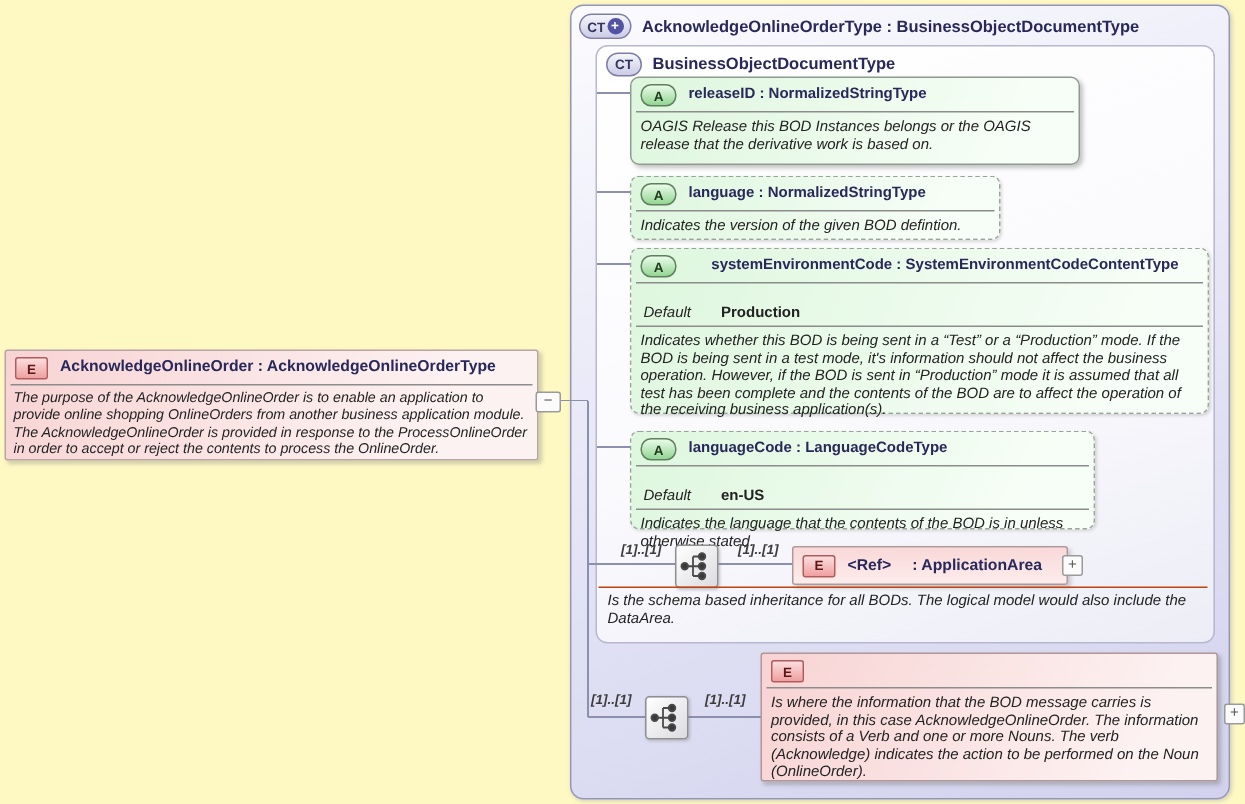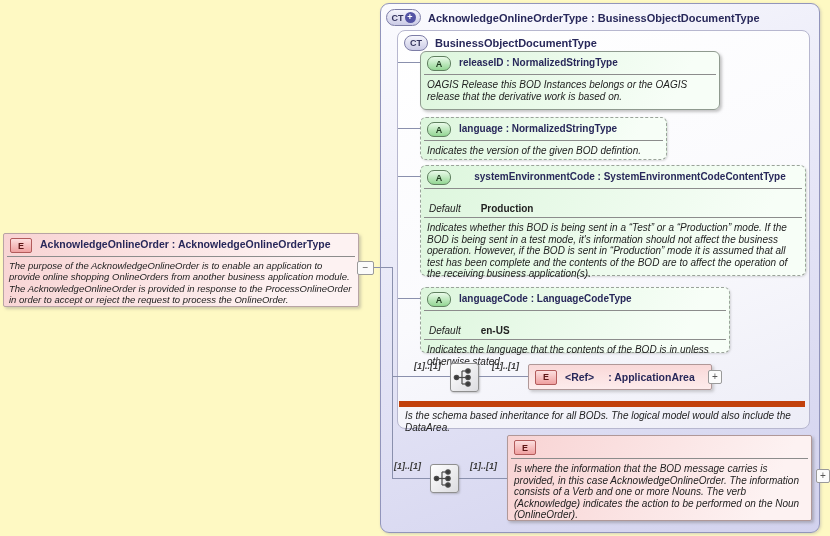--- a/index.html
+++ b/index.html
@@ -105,22 +105,22 @@
     position:absolute; left:528px; top:364px; width:182px; height:24px;
     display:flex; align-items:center; border:1px solid #b09898; border-radius:2px;
     background:linear-gradient(#f9d8d8,#fdecec);
     box-shadow:2px 2px 3px rgba(120,120,120,.35);
   }
   .app-box .badge { margin-left:6px; }
   .app-name { font-weight:bold; font-size:10.5px; color:#28285a; margin-left:8px; white-space:nowrap; }
   .app-type { font-weight:bold; font-size:10.5px; color:#28285a; margin-left:14px; white-space:nowrap; }
 
   .inner-annot {
-    position:absolute; left:399px; top:401px; width:406px;
-    border-top:6px solid #c2410c;
+    position:absolute; left:399px; top:391px; width:406px;
+    border-top:1px solid #c2410c;
   }
 </style>
 </head>
 <body>
 
 <div id="canvas">
 
   <div class="outer-ct">
     <div class="ct-header" style="left:5px; top:5px;">
       <span class="badge ctplus">
@@ -152,21 +152,21 @@
       <line x1="398" y1="298" x2="420" y2="298"></line>
     </g>
   </svg>
 
   <div class="left-el above">
     <div class="box-head">
       <span class="badge e">E</span>
       <span class="box-title">AcknowledgeOnlineOrder : AcknowledgeOnlineOrderType</span>
     </div>
     <div class="sep"></div>
-    <div class="annot">The purpose of the AcknowledgeOnlineOrder is to enable an application to provide online shopping OnlineOrders from another business application module.  The AcknowledgeOnlineOrder is provided in response to the ProcessOnlineOrder in order to accept or reject the request to process the OnlineOrder.</div>
+    <div class="annot">The purpose of the AcknowledgeOnlineOrder is to enable an application to provide online shopping OnlineOrders from another business application module.  The AcknowledgeOnlineOrder is provided in response to the ProcessOnlineOrder in order to accept or reject the contents to process the OnlineOrder.</div>
   </div>
 
   <div class="toggle above" style="left:357px; top:261px; width:15px; height:12px;">−</div>
 
   <div class="box green above" style="left:420px; top:51px; width:298px; height:57px;">
     <div class="box-head">
       <span class="badge a">A</span>
       <span class="box-title">releaseID : NormalizedStringType</span>
     </div>
     <div class="sep"></div>

